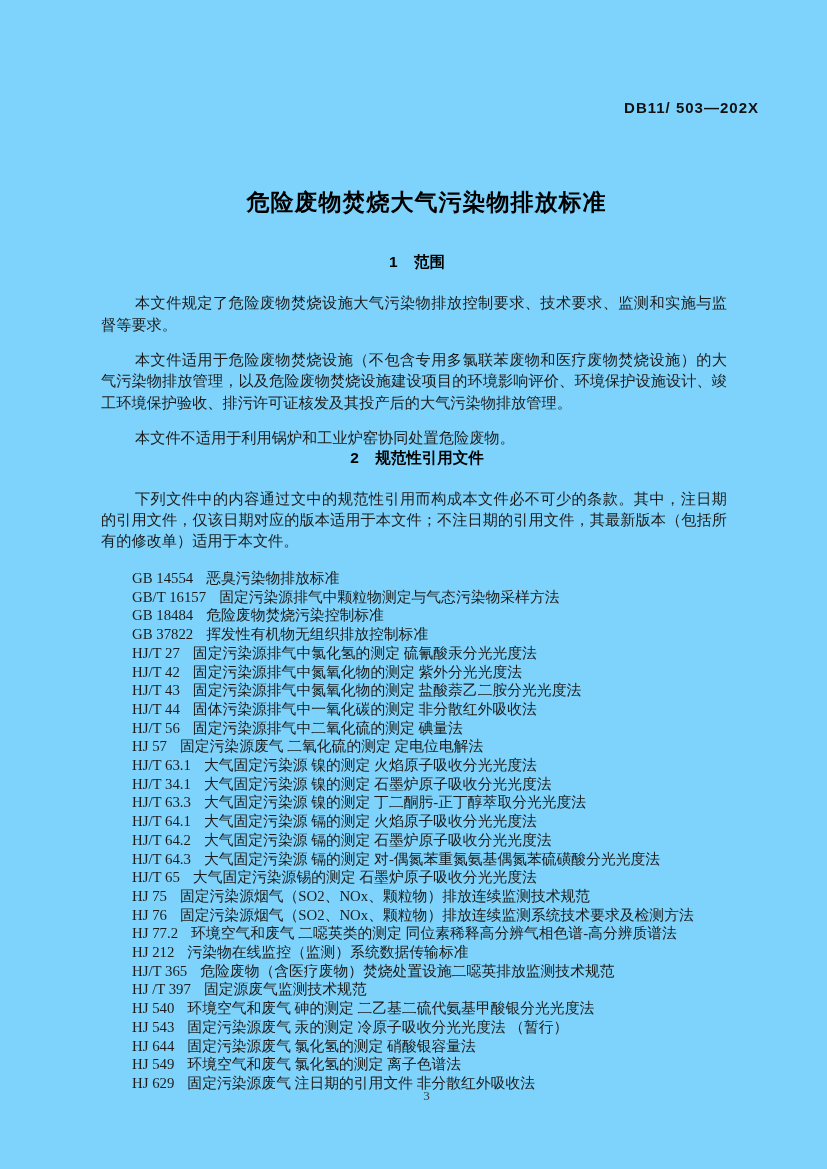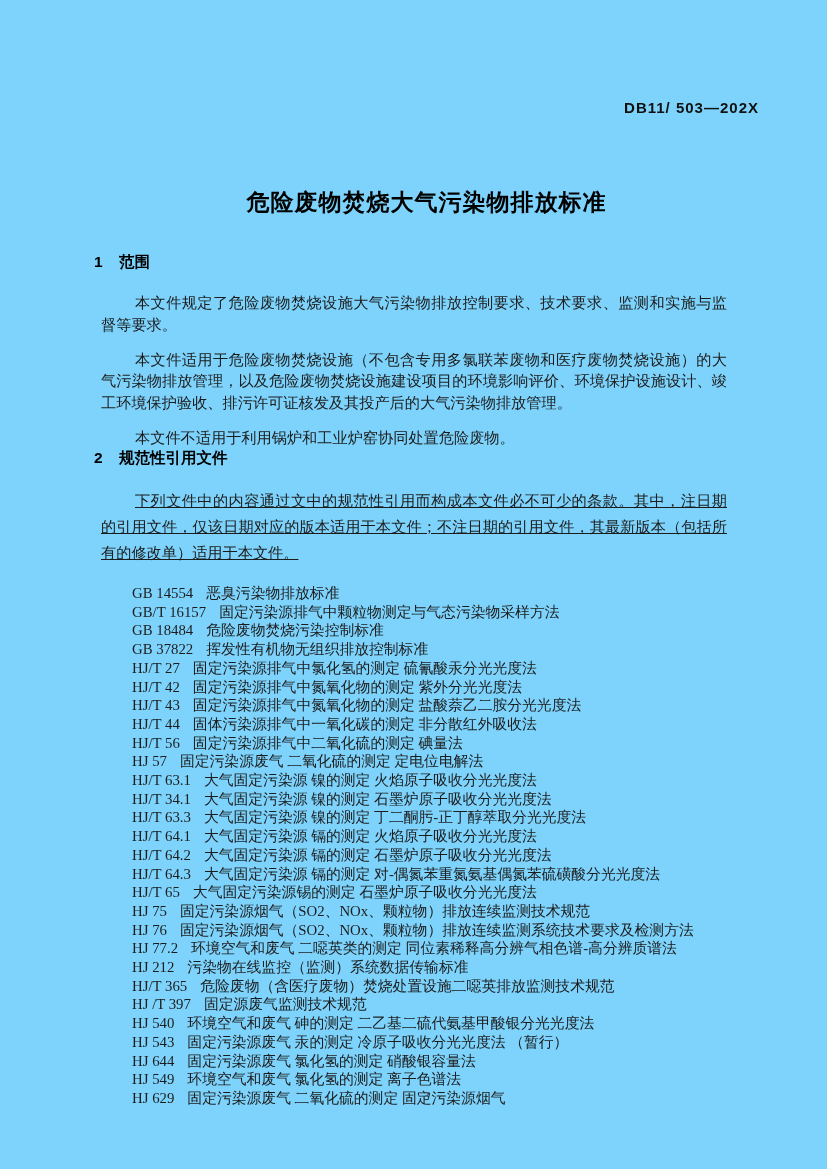--- a/index.html
+++ b/index.html
@@ -38,32 +38,33 @@
   }
   .section { position: absolute; left: 88px; width: 652px; }
   .section-1 { top: 252px; }
   .section-2 { top: 448px; }
   .sec-heading {
     font-family: "Liberation Sans", sans-serif;
     font-size: 15.5px;
     font-weight: bold;
     color: #000;
     margin: 0 0 19px 6px;
+    text-align: center;
   }
   .sec-heading .sec-no { display:inline-block; }
   .sec-heading .sec-text { display:inline-block; margin-left: 12px; }
   .body-par {
     margin: 13px;
     font-size: 15.2px;
     line-height: 21.8px;
     text-indent: 34px;
     text-align: justify;
     color: #1c1c1c;
   }
-  .section-2 .body-par { line-height: 26px; text-decoration: underline; }
+  .section-2 .body-par { line-height: 21px; }
   .ref-list { margin-top: 18px; padding-left: 44px; }
   .ref-item {
     margin: 0;
     font-size: 14.8px;
     line-height: 18.7px;
     white-space: nowrap;
     color: #1c1c1c;
   }
   .ref-code { display: inline-block; }
   .ref-title { display: inline-block; margin-left: 13px; }
@@ -123,19 +124,19 @@
         <p class="ref-item"><span class="ref-code">HJ 75</span><span class="ref-title">固定污染源烟气（SO2、NOx、颗粒物）排放连续监测技术规范</span></p>
         <p class="ref-item"><span class="ref-code">HJ 76</span><span class="ref-title">固定污染源烟气（SO2、NOx、颗粒物）排放连续监测系统技术要求及检测方法</span></p>
         <p class="ref-item"><span class="ref-code">HJ 77.2</span><span class="ref-title">环境空气和废气  二噁英类的测定  同位素稀释高分辨气相色谱-高分辨质谱法</span></p>
         <p class="ref-item"><span class="ref-code">HJ 212</span><span class="ref-title">污染物在线监控（监测）系统数据传输标准</span></p>
         <p class="ref-item"><span class="ref-code">HJ/T 365</span><span class="ref-title">危险废物（含医疗废物）焚烧处置设施二噁英排放监测技术规范</span></p>
         <p class="ref-item"><span class="ref-code">HJ /T 397</span><span class="ref-title">固定源废气监测技术规范</span></p>
         <p class="ref-item"><span class="ref-code">HJ 540</span><span class="ref-title">环境空气和废气  砷的测定  二乙基二硫代氨基甲酸银分光光度法</span></p>
         <p class="ref-item"><span class="ref-code">HJ 543</span><span class="ref-title">固定污染源废气  汞的测定  冷原子吸收分光光度法 （暂行）</span></p>
         <p class="ref-item"><span class="ref-code">HJ 644</span><span class="ref-title">固定污染源废气  氯化氢的测定  硝酸银容量法</span></p>
         <p class="ref-item"><span class="ref-code">HJ 549</span><span class="ref-title">环境空气和废气  氯化氢的测定  离子色谱法</span></p>
-        <p class="ref-item"><span class="ref-code">HJ 629</span><span class="ref-title">固定污染源废气  二氧化硫的测定  固定污染源烟气</span></p>
+        <p class="ref-item"><span class="ref-code">HJ 629</span><span class="ref-title">固定污染源废气  注日期的引用文件  非分散红外吸收法</span></p>
       </div>
   </div>
 
   <div class="page-number">3</div>
 
 </div>
 
 </body></html>

